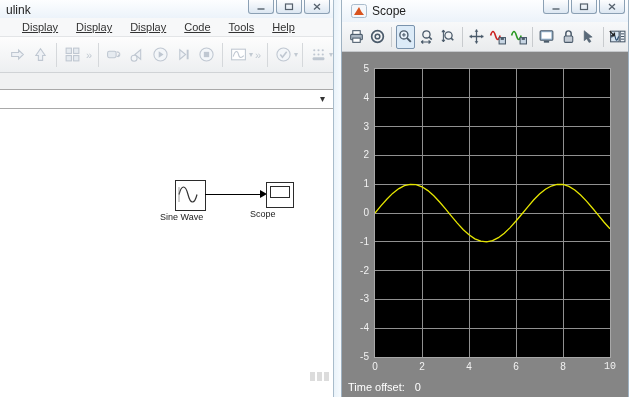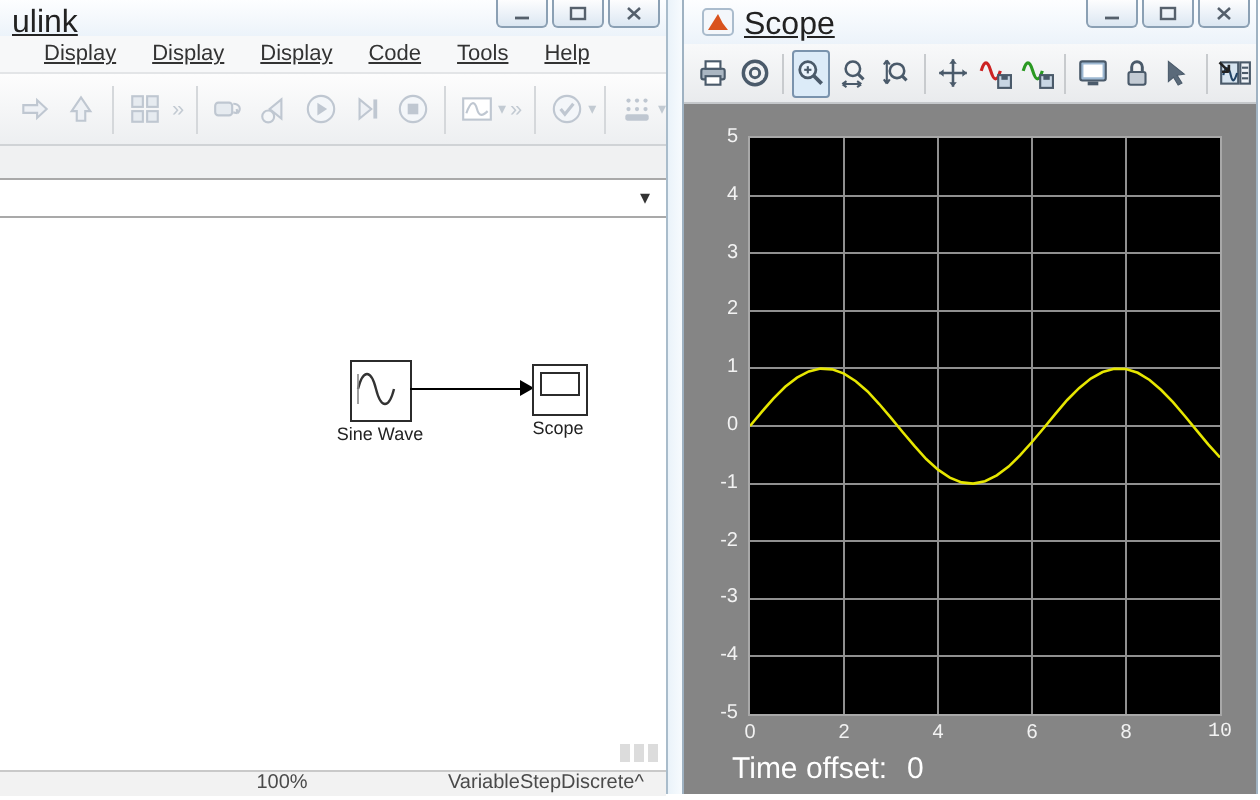--- a/index.html
+++ b/index.html
@@ -8,21 +8,21 @@
   #sim-window{position:absolute;left:0;top:0;width:333px;height:397px;background:#fff;
     border-right:1px solid #a9bccb;}
   #glass-gap{position:absolute;left:334px;top:0;width:7px;height:397px;
     background:linear-gradient(90deg,#eaf3fa,#f7fbfe);}
   #scope-window{position:absolute;left:341px;top:0;width:288px;height:397px;
     background:#f0f0f0;border-left:1px solid #9fb2c2;border-right:1px solid #9fb2c2;box-sizing:border-box;}
   
   .titlebar{position:absolute;left:0;top:0;width:100%;height:18px;
     background:linear-gradient(#fdfeff,#ecf3fa);}
   #scope-window .titlebar{height:22px;border-bottom:1px solid #d8e2ea;}
-  .win-title{position:absolute;left:6px;top:3px;font-size:16px;color:#222;white-space:nowrap;text-decoration:underline;}
+  .win-title{position:absolute;left:6px;top:3px;font-size:12px;color:#222;white-space:nowrap;}
   #scope-window .win-title{left:30px;top:4px;}
   .win-logo{position:absolute;left:9px;top:4px;width:16px;height:14px;}
   .winbtns{position:absolute;right:3px;top:0;display:flex;gap:2px;}
   .winbtn{width:24px;height:13px;border:1px solid #8ba0b4;border-top:none;
     border-radius:0 0 3px 3px;background:linear-gradient(#fdfdfe,#dce7f2);
     display:flex;align-items:center;justify-content:center;}
   
   #menubar{position:absolute;left:0;top:18px;width:333px;height:19px;background:#f7f8f9;
     display:flex;align-items:center;padding-left:13px;box-sizing:border-box;
     border-bottom:1px solid #e3e5e7;}
@@ -46,39 +46,39 @@
   .tbtn2{width:22px;height:22px;display:flex;align-items:center;justify-content:center;margin:0 1px;border:1px solid transparent;}
   .tbtn2.selected{border:1px solid #7a93ad;background:#dcebf8;border-radius:2px;}
   .sep2{width:1px;height:20px;background:#c8cbce;margin:0 3px;}
   #dock-btn{position:absolute;right:4px;top:26px;width:18px;height:18px;}
   
   #canvas{position:absolute;left:0;top:110px;width:333px;height:275px;background:#fff;}
   .block{position:absolute;background:#fff;border:1px solid #2b2b2b;}
   #sine-block{left:175px;top:70px;width:29px;height:29px;}
   #scope-block{left:266px;top:72px;width:26px;height:24px;}
   #scope-block .screen{position:absolute;left:3px;top:3px;right:3px;height:10px;border:1.5px solid #2b2b2b;}
-  .block-label{position:absolute;font-size:9px;color:#222;text-align:center;}
+  .block-label{position:absolute;font-size:9px;color:#222;text-align:left;}
   #sine-label{left:160px;top:102px;width:60px;}
   #scope-label{left:250px;top:99px;width:58px;}
   #wire{position:absolute;left:205px;top:84px;width:56px;height:1px;background:#000;}
   #wire-head{position:absolute;left:260px;top:80px;width:0;height:0;
     border-left:7px solid #000;border-top:4.5px solid transparent;border-bottom:4.5px solid transparent;}
   #grip{position:absolute;right:4px;bottom:4px;display:flex;gap:2px;}
   #grip i{width:5px;height:9px;background:#dcdcdc;}
   
   #sim-status{position:absolute;left:0;top:385px;width:333px;height:12px;background:#f2f2f2;
     border-top:1px solid #c9c9c9;font-size:10px;color:#4a4a4a;}
   #sim-zoom{position:absolute;left:118px;top:0;width:46px;text-align:center;}
   #sim-solver{position:absolute;left:224px;top:0;white-space:nowrap;}
   
   #plotarea{position:absolute;left:0;top:52px;right:0;bottom:0;background:#858585;}
   #plot{position:absolute;left:32px;top:16px;width:235px;height:288px;background:#000;border:1px solid #a8a8a8;}
   .ytick{position:absolute;left:0;width:27px;text-align:right;font-size:10px;color:#f2f2f2;}
   .xtick{position:absolute;width:24px;text-align:center;font-size:10px;color:#f2f2f2;top:309px;}
-  #timeoffset{position:absolute;left:24px;bottom:4px;font-size:15px;color:#fff;display:flex;gap:10px;}
+  #timeoffset{position:absolute;left:6px;bottom:4px;font-size:11px;color:#fff;display:flex;gap:10px;}
 </style>
 </head>
 <body>
 
 <div id="sim-window">
   <div class="titlebar">
     <span class="win-title">ulink</span>
     <span class="winbtns" id="sim-winbtns">
         <span class="winbtn">
           <svg width="10" height="8" viewBox="0 0 10 8">
@@ -208,24 +208,20 @@
     <div class="block" id="scope-block">
       <div class="screen"></div>
     </div>
     <div class="block-label" id="sine-label">Sine Wave</div>
     <div class="block-label" id="scope-label">Scope</div>
     <div id="grip">
         <i></i>
         <i></i>
         <i></i>
       </div>
-  </div>
-  <div id="sim-status">
-    <span id="sim-zoom">100%</span>
-    <span id="sim-solver">VariableStepDiscrete^</span>
   </div>
 </div>
 
 <div id="glass-gap"></div>
 
 <div id="scope-window">
   <div class="titlebar">
     <svg class="win-logo" viewBox="0 0 16 14">
       <rect x="0.5" y="0.5" width="15" height="13" rx="2" fill="#f4f7fb" stroke="#aabccd"></rect>
       <path d="M3 11 L8 3 L10.3 7.5 L13 11 Z" fill="#d9531e"></path>

